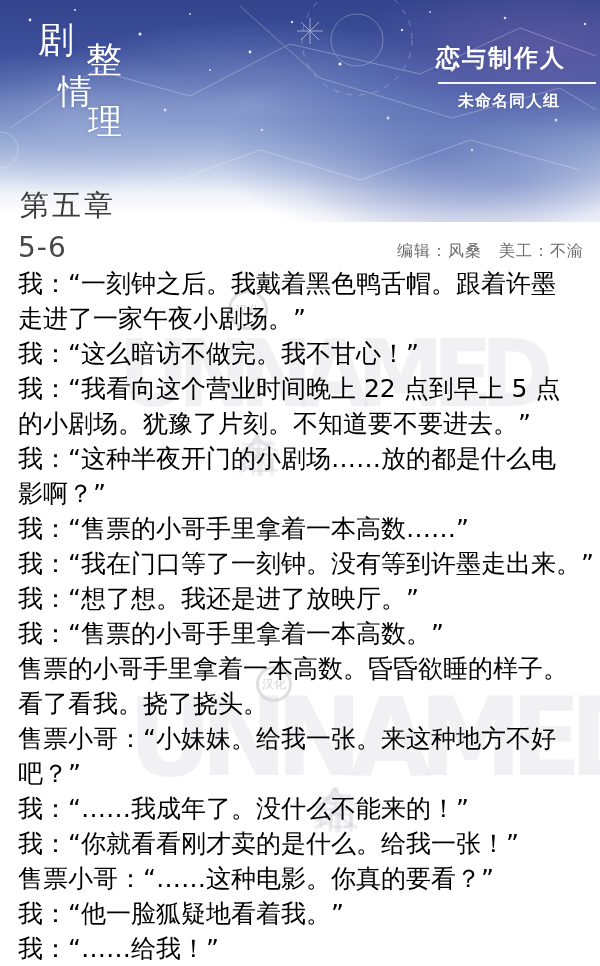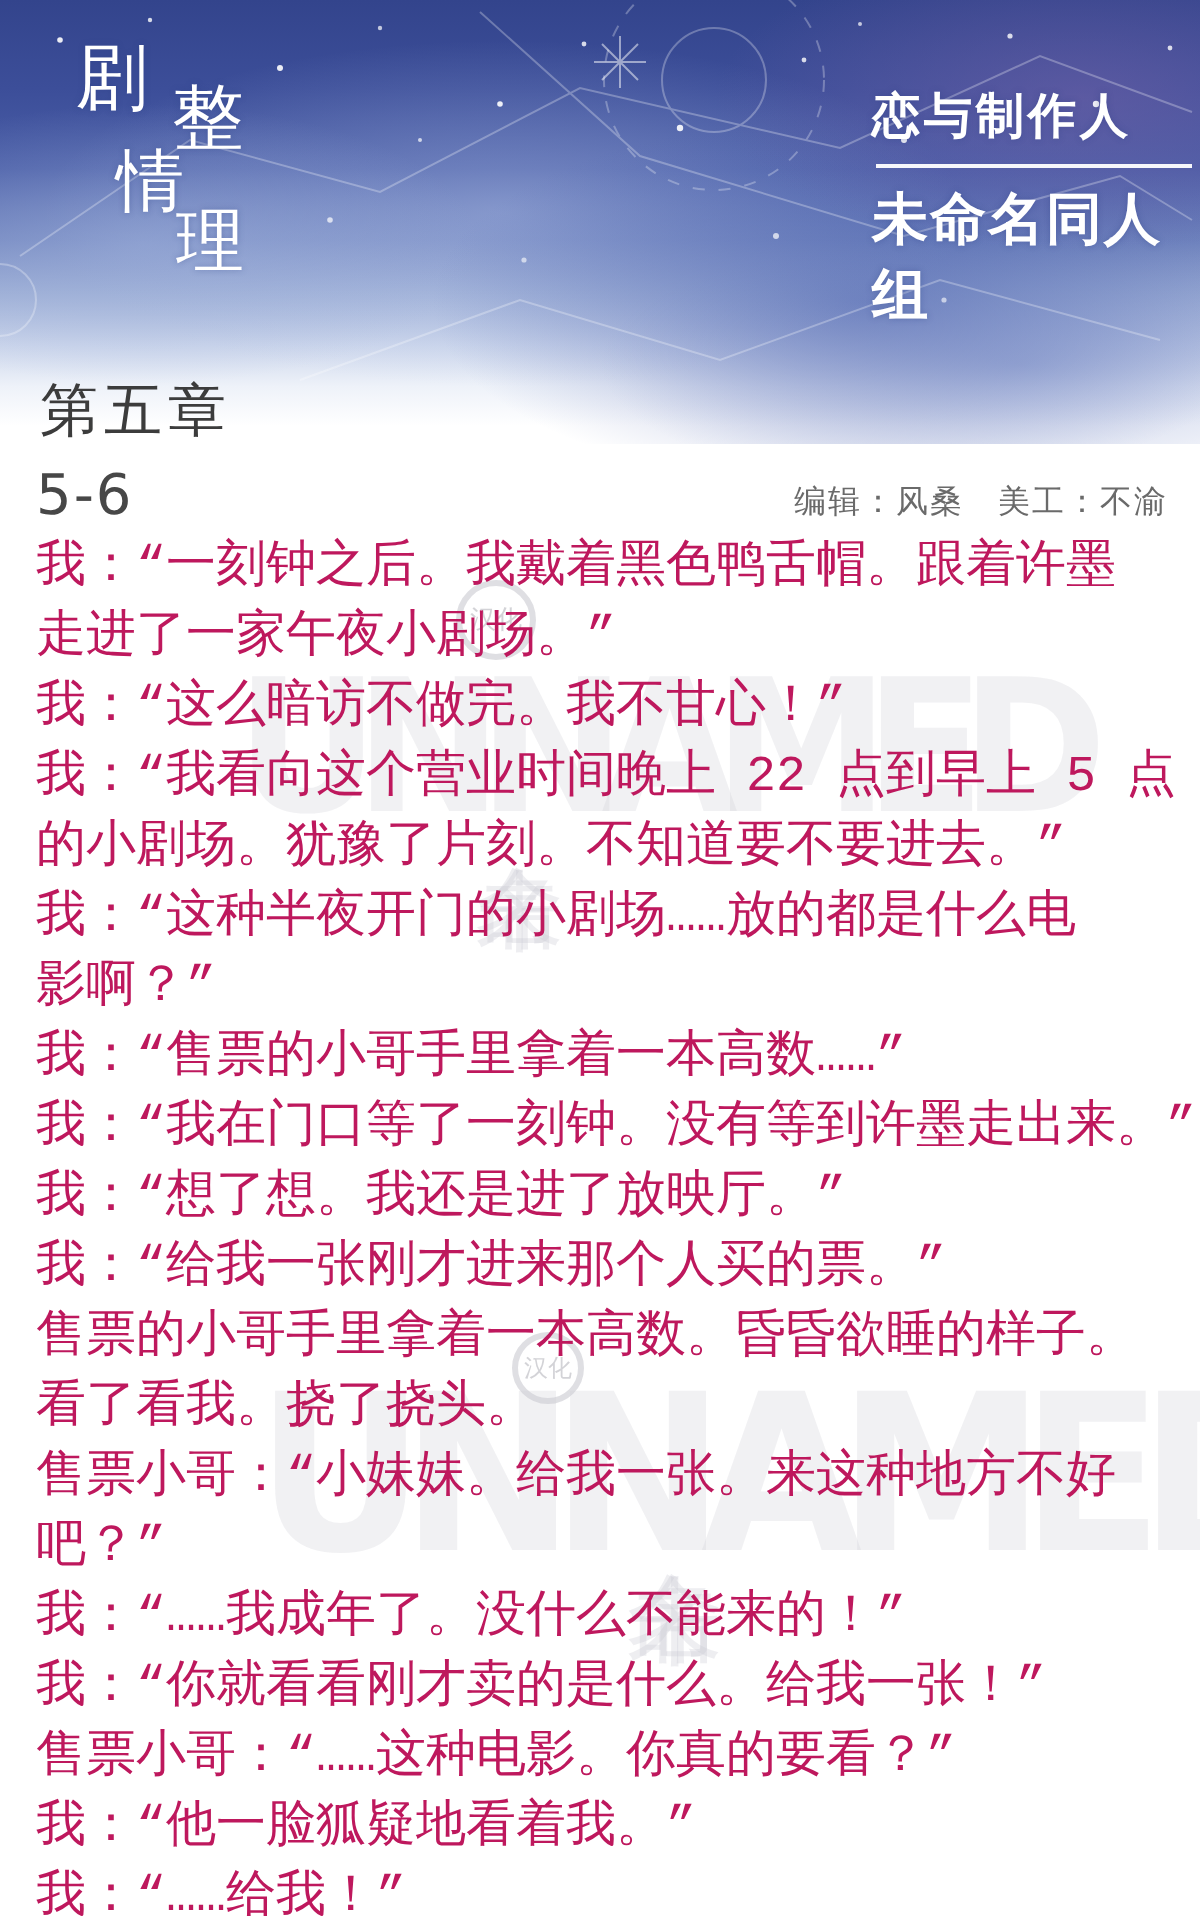--- a/index.html
+++ b/index.html
@@ -32,21 +32,21 @@
   .vc-2 { left:58px;  top:74px;  font-size:34px; }
   .vc-3 { left:88px;  top:104px; font-size:34px; }
 
   .header-right {
     position:absolute; right:4px; top:42px; width:160px; text-align:left;
     color:#fff;
     font-weight:bold;
   }
   .hr-title { font-size:24px; letter-spacing:2px; text-shadow:0 0 3px rgba(40,60,130,0.35); }
   .hr-divider { height:2px; background:#ffffff; margin:8px 0 7px 2px; opacity:0.95; }
-  .hr-subtitle { font-size:28px; letter-spacing:1px; text-shadow:0 0 3px rgba(40,60,130,0.35); }
+  .hr-subtitle { font-size:16px; letter-spacing:1px; text-shadow:0 0 3px rgba(40,60,130,0.35);margin-left:22px; }
 
   
   .wm { position:absolute; z-index:0; pointer-events:none; }
   .wm-seal {
     border:3px solid rgba(185,185,192,0.45); border-radius:50%;
     display:flex; align-items:center; justify-content:center;
     color:rgba(175,175,182,0.55); font-size:13px; line-height:1;
   }
   .wm-seal.a { left:228px; top:290px; width:34px; height:34px; }
   .wm-seal.b { left:256px; top:666px; width:30px; height:30px; font-size:12px; }
@@ -70,22 +70,22 @@
     font-size:28px; color:#474747; letter-spacing:1px;
   }
   .credits {
     position:absolute; right:16px; top:241px; z-index:2;
     font-size:16px; color:#6a6a6a; letter-spacing:1px;
   }
   .story {
     position:absolute; left:18px; top:266px; right:10px; z-index:1;
   }
   .story .line {
-    height:35px; line-height:35px; font-size:25px; color:#be185d;
-    white-space:nowrap; letter-spacing:0px;font-family:Liberation Mono, monospace;
+    height:35px; line-height:35px; font-size:25px; color:#000000;
+    white-space:nowrap; letter-spacing:0px;
   }
 </style>
 </head>
 <body>
 
 <div class="page">
 
   <div class="header">
     <svg class="constellations" width="600" height="222" viewBox="0 0 600 222">
       <g stroke="#ffffff" stroke-width="1" fill="none" opacity="0.28">
@@ -155,21 +155,21 @@
       <div class="line">我：“一刻钟之后。我戴着黑色鸭舌帽。跟着许墨</div>
       <div class="line">走进了一家午夜小剧场。”</div>
       <div class="line">我：“这么暗访不做完。我不甘心！”</div>
       <div class="line">我：“我看向这个营业时间晚上 22 点到早上 5 点</div>
       <div class="line">的小剧场。犹豫了片刻。不知道要不要进去。”</div>
       <div class="line">我：“这种半夜开门的小剧场……放的都是什么电</div>
       <div class="line">影啊？”</div>
       <div class="line">我：“售票的小哥手里拿着一本高数……”</div>
       <div class="line">我：“我在门口等了一刻钟。没有等到许墨走出来。”</div>
       <div class="line">我：“想了想。我还是进了放映厅。”</div>
-      <div class="line">我：“给我一张刚才进来那个人买的票。”</div>
+      <div class="line">我：“售票的小哥手里拿着一本高数。”</div>
       <div class="line">售票的小哥手里拿着一本高数。昏昏欲睡的样子。</div>
       <div class="line">看了看我。挠了挠头。</div>
       <div class="line">售票小哥：“小妹妹。给我一张。来这种地方不好</div>
       <div class="line">吧？”</div>
       <div class="line">我：“……我成年了。没什么不能来的！”</div>
       <div class="line">我：“你就看看刚才卖的是什么。给我一张！”</div>
       <div class="line">售票小哥：“……这种电影。你真的要看？”</div>
       <div class="line">我：“他一脸狐疑地看着我。”</div>
       <div class="line">我：“……给我！”</div>
     </div>

